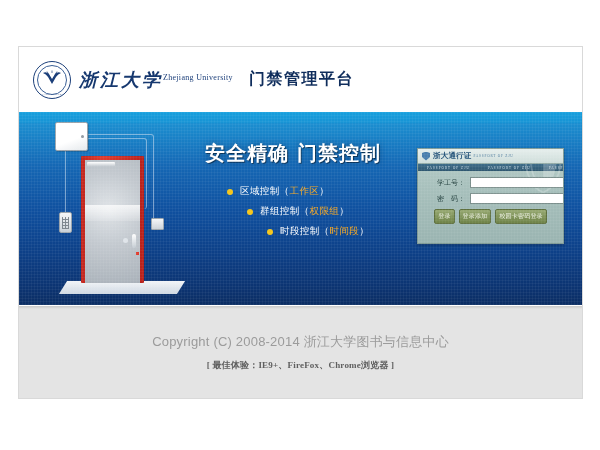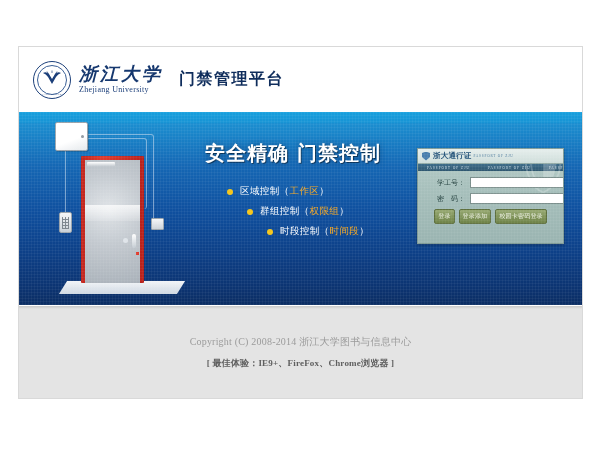--- a/index.html
+++ b/index.html
@@ -73,21 +73,21 @@
     text-align: center;
     font-size: 2.6px;
     letter-spacing: 0.2px;
     color: #2a4a80;
     font-family: "Liberation Serif", serif;
   }
 
   .logo-cn {
     margin-left: 8px;
     display: flex;
-    flex-direction: column;
+    flex-direction: row;
     justify-content: center;
     flex: 0 0 auto;
   }
   .logo-cn-main {
     font-family: "Liberation Serif", serif;
     font-size: 18px;
     font-weight: bold;
     font-style: italic;
     color: #16386f;
     letter-spacing: 3px;
@@ -434,22 +434,22 @@
     align-items: center;
     justify-content: center;
   }
   .footer-shadow {
     position: absolute;
     left: 0; right: 0; top: 0;
     height: 3px;
     background: linear-gradient(180deg, rgba(0,0,0,0.12), rgba(0,0,0,0));
   }
   #copyright {
-    font-family: Liberation Serif, serif;
-    font-size: 10px;
+    font-family: Liberation Sans, sans-serif;
+    font-size: 13px;
     color: #9b9b9b;
     letter-spacing: 0.2px;
     text-align: center;
   }
   #browser-note {
     margin-top: 8px;
     font-family: "Liberation Serif", serif;
     font-size: 9px;
     font-weight: bold;
     color: #5f5f5f;

